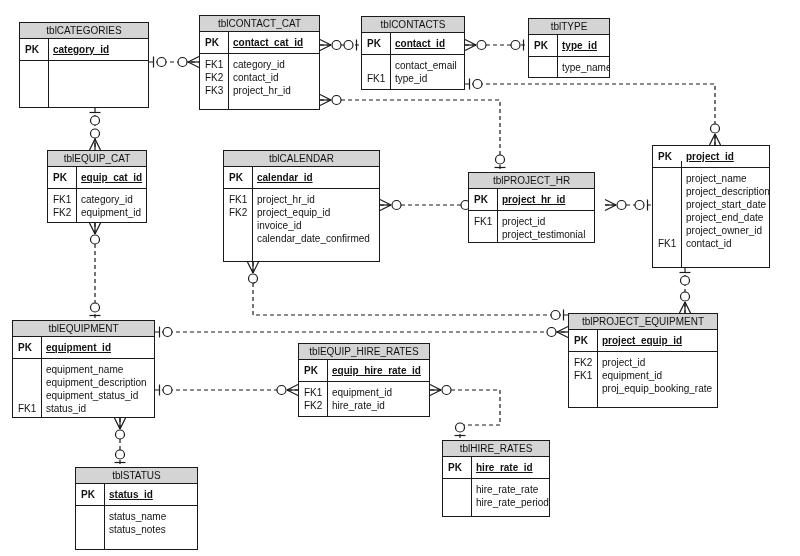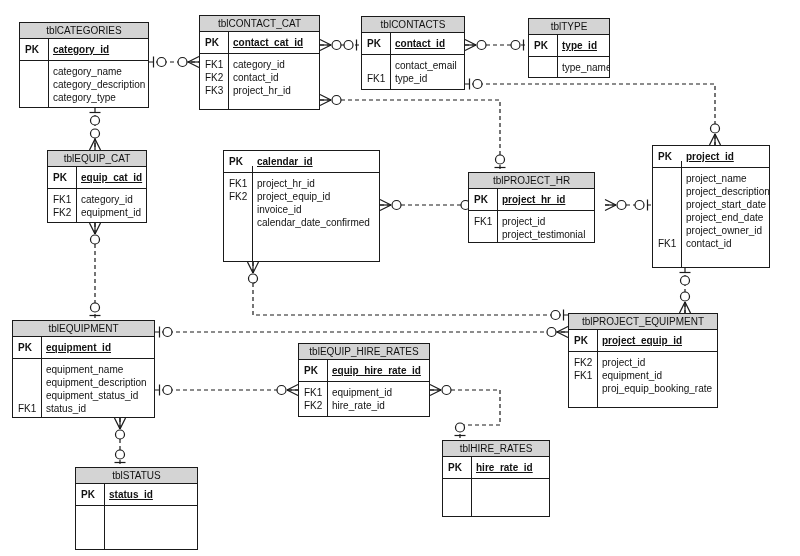--- a/index.html
+++ b/index.html
@@ -178,34 +178,20 @@
       </g>
     </svg>
 
   <div class="tbl" style="left:19px;top:22px;width:130px;height:86px">
     <div class="divider"></div>
     <div class="tbl-title">tblCATEGORIES</div>
     <div class="pkrow">
       <span class="kc pk-label">PK</span>
       <span class="fc pk-field">category_id</span>
     </div>
-    <div class="tbl-body">
-      <div class="row">
-          <span class="kc"></span>
-          <span class="fc">category_name</span>
-        </div>
-      <div class="row">
-          <span class="kc"></span>
-          <span class="fc">category_description</span>
-        </div>
-      <div class="row">
-          <span class="kc"></span>
-          <span class="fc">category_type</span>
-        </div>
-    </div>
   </div>
 
   <div class="tbl" style="left:199px;top:15px;width:121px;height:95px">
     <div class="divider"></div>
     <div class="tbl-title">tblCONTACT_CAT</div>
     <div class="pkrow">
       <span class="kc pk-label">PK</span>
       <span class="fc pk-field">contact_cat_id</span>
     </div>
     <div class="tbl-body">
@@ -272,20 +258,21 @@
         </div>
       <div class="row">
           <span class="kc">FK2</span>
           <span class="fc">equipment_id</span>
         </div>
     </div>
   </div>
 
   <div class="tbl" style="left:223px;top:150px;width:157px;height:112px">
     <div class="divider"></div>
+    <div class="tbl-title">tblCALENDAR</div>
     <div class="pkrow">
       <span class="kc pk-label">PK</span>
       <span class="fc pk-field">calendar_id</span>
     </div>
     <div class="tbl-body">
       <div class="row">
           <span class="kc">FK1</span>
           <span class="fc">project_hr_id</span>
         </div>
       <div class="row">
@@ -425,23 +412,43 @@
     </div>
   </div>
 
   <div class="tbl" style="left:75px;top:467px;width:123px;height:83px">
     <div class="divider"></div>
     <div class="tbl-title">tblSTATUS</div>
     <div class="pkrow">
       <span class="kc pk-label">PK</span>
       <span class="fc pk-field">status_id</span>
     </div>
+    <div class="tbl-body">
+      <div class="row">
+          <span class="kc"></span>
+          <span class="fc">status_name</span>
+        </div>
+      <div class="row">
+          <span class="kc"></span>
+          <span class="fc">status_notes</span>
+        </div>
+    </div>
   </div>
 
   <div class="tbl" style="left:442px;top:440px;width:108px;height:77px">
     <div class="divider"></div>
     <div class="tbl-title">tblHIRE_RATES</div>
     <div class="pkrow">
       <span class="kc pk-label">PK</span>
       <span class="fc pk-field">hire_rate_id</span>
     </div>
+    <div class="tbl-body">
+      <div class="row">
+          <span class="kc"></span>
+          <span class="fc">hire_rate_rate</span>
+        </div>
+      <div class="row">
+          <span class="kc"></span>
+          <span class="fc">hire_rate_period</span>
+        </div>
+    </div>
   </div>
 </div>
 
 </body></html>

